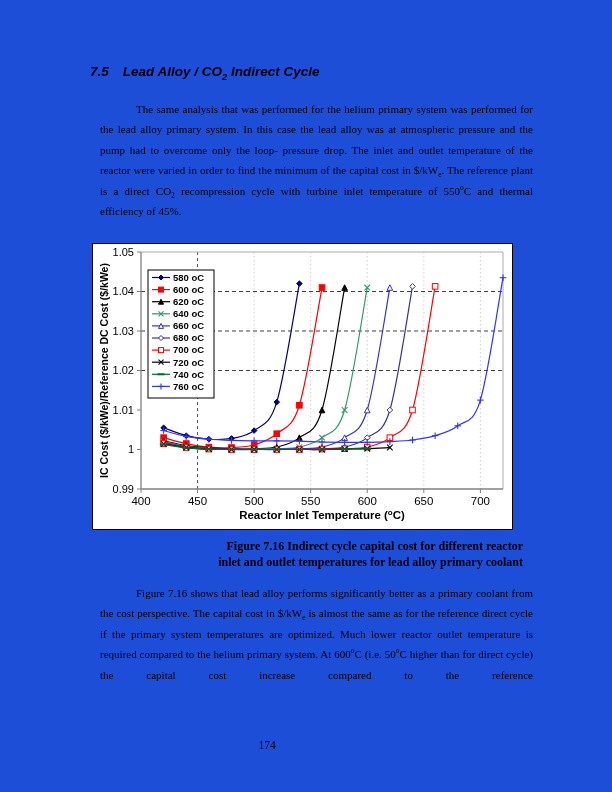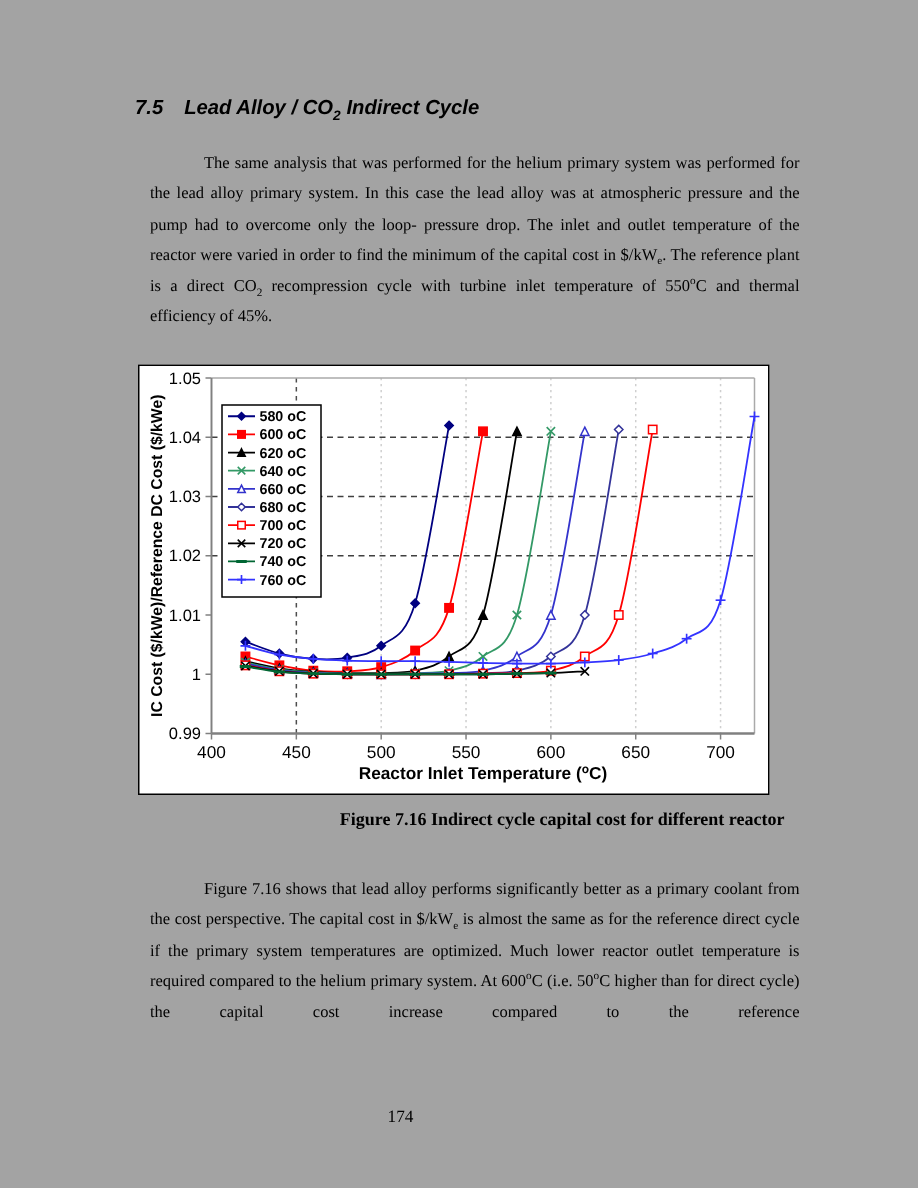--- a/index.html
+++ b/index.html
@@ -1,16 +1,16 @@
 <!DOCTYPE html>
 <html><head>
 <meta charset="utf-8">
 <style>
   html,body{margin:0;padding:0;background:#e8e8e8;}
-  .page{position:relative;width:612px;height:792px;background:#a3a3a3;margin:0 auto;
+  .page{position:relative;width:612px;height:792px;background:#1d4ed8;margin:0 auto;
         font-family:"Liberation Serif",serif;color:#000;overflow:hidden;}
   .heading{position:absolute;left:90px;top:64px;width:440px;margin:0;
            font-family:"Liberation Sans",sans-serif;font-style:italic;font-weight:bold;
            font-size:13.5px;}
   .heading .hnum{margin-right:14px;}
   .body-par{position:absolute;left:100px;width:433px;margin:0;
             font-size:11px;line-height:20.4px;text-align:justify;text-indent:36px;}
   .p1{top:99px;}
   .p2{top:583px;text-align-last:justify;font-family:Liberation Serif, serif;}
   .sub{vertical-align:sub;font-size:0.68em;line-height:0;}
@@ -287,18 +287,19 @@
           <line x1="59" y1="142.39999999999998" x2="77" y2="142.39999999999998" stroke="#3333FF" stroke-width="1.2"></line>
           <line x1="68" y1="139.39999999999998" x2="68" y2="145.39999999999998" stroke="#3333FF" stroke-width="1.1"></line>
           <line x1="65" y1="142.39999999999998" x2="71" y2="142.39999999999998" stroke="#3333FF" stroke-width="1.1"></line>
           <text x="80" y="145.7" font-size="9.5" font-weight="bold" font-family="Liberation Sans, sans-serif" fill="#000">760 oC</text>
         </g>
       </svg>
   </figure>
 
   <div class="caption">
     <div>Figure 7.16  Indirect cycle capital cost for different reactor</div>
+    <div>inlet and outlet temperatures for lead alloy primary coolant</div>
   </div>
 
   <p class="body-par p2"><span>Figure 7.16 shows that lead alloy performs significantly better as a primary coolant from the cost perspective.  The capital cost in $/kW</span><span class="sub">e</span><span> is almost the same as for the reference direct cycle if the primary system temperatures are optimized.  Much lower reactor outlet temperature is required compared to the helium primary system.  At 600</span><span class="sup">o</span><span>C (i.e. 50</span><span class="sup">o</span><span>C higher than for direct cycle) the capital cost increase compared to the reference</span></p>
 
   <div class="page-number">174</div>
 </div>
 
 </body></html>

